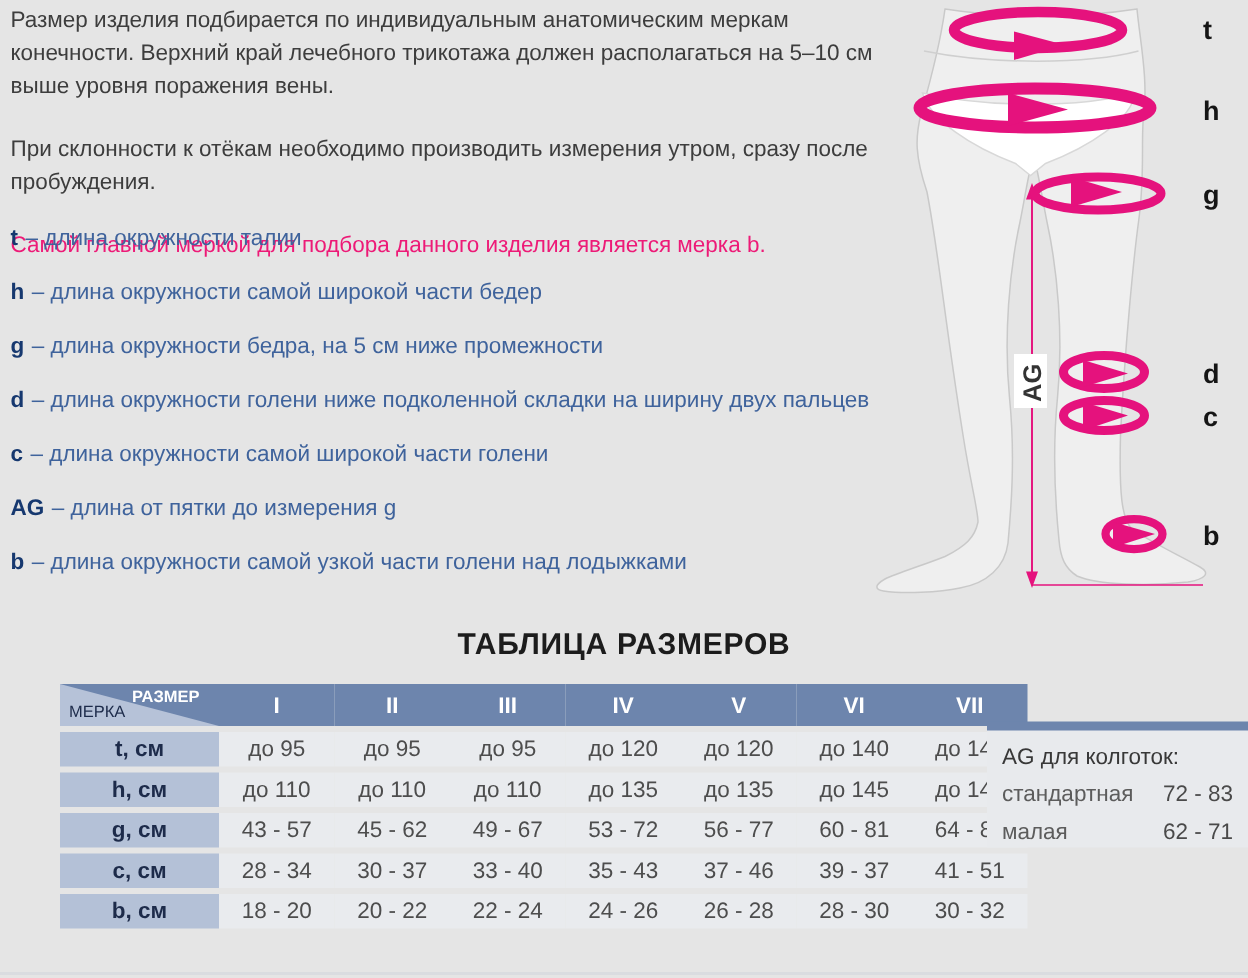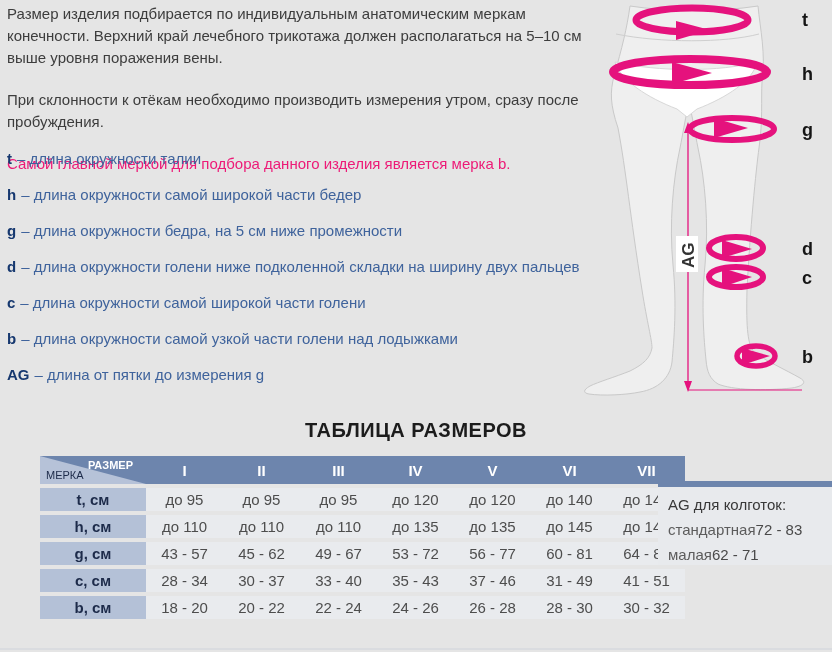--- a/index.html
+++ b/index.html
@@ -43,21 +43,21 @@
   .corner-top{position:absolute;top:3px;right:13px;font-size:11px;font-weight:bold;color:#fff;}
   .corner-bottom{position:absolute;bottom:3px;left:6px;font-size:11px;font-weight:normal;color:#1d2b4a;}
 
   
   #panel-header{position:absolute;left:658px;top:456px;width:186px;height:28px;
        background:#6d85ad;color:#fff;font-size:18px;font-weight:bold;line-height:28px;
        box-sizing:border-box;padding-left:10px;margin-top:25px;}
   #panel-body{position:absolute;left:658px;top:487px;width:174px;height:78px;
        background:#e8eaed;box-sizing:border-box;padding:8px 10px;overflow:hidden;}
   #panel-body .sub{font-size:15px;color:#383838;line-height:19px;margin-bottom:6px;}
-  .panel-row{display:flex;font-size:15px;line-height:19px;margin-bottom:6px;}
+  .panel-row{display:flex;justify-content:space-between;font-size:15px;line-height:19px;margin-bottom:6px;}
   .panel-row .pl{color:#5c5c5c;}
   .panel-row .pv{color:#4a4a4a;}
 
   #bottom-rule{position:absolute;left:0;top:648px;width:832px;height:2px;background:#dadce0;}
 </style>
 </head>
 <body>
 
 <div id="page">
 
@@ -77,24 +77,24 @@
     <div class="def">
       <span class="def-key">g</span><span class="def-text">– длина окружности бедра, на 5 см ниже промежности</span>
     </div>
     <div class="def">
       <span class="def-key">d</span><span class="def-text">– длина окружности голени ниже подколенной складки на ширину двух пальцев</span>
     </div>
     <div class="def">
       <span class="def-key">c</span><span class="def-text">– длина окружности самой широкой части голени</span>
     </div>
     <div class="def">
+      <span class="def-key">AG</span><span class="def-text">– длина от пятки до измерения g</span>
+    </div>
+    <div class="def">
       <span class="def-key">b</span><span class="def-text">– длина окружности самой узкой части голени над лодыжками</span>
-    </div>
-    <div class="def">
-      <span class="def-key">AG</span><span class="def-text">– длина от пятки до измерения g</span>
     </div>
   </div>
 
   <svg id="diagram" viewBox="0 0 272 402">
     <g>
       <path class="body-fill" d="M 70 6
         C 67 28 62 48 54 76 C 50 92 50 104 58 128 C 66 170 70 215 82 290
         C 87 322 92 340 92 348 C 90 358 84 364 70 371 C 55 377 38 382 30 386
         C 23 390 23 393 29 394 C 42 396 66 395 80 392 C 98 389 110 378 112 362
         C 114 340 117 305 113 265 C 109 224 113 180 120 148 C 123 133 125 120 127 112
@@ -210,21 +210,21 @@
       <td class="val">60 - 81</td>
       <td class="val">64 - 85</td>
     </tr>
     <tr>
       <td class="rowlabel">c, см</td>
       <td class="val">28 - 34</td>
       <td class="val">30 - 37</td>
       <td class="val">33 - 40</td>
       <td class="val">35 - 43</td>
       <td class="val">37 - 46</td>
-      <td class="val">31 - 49</td>
+      <td class="val">39 - 37</td>
       <td class="val">41 - 51</td>
     </tr>
     <tr>
       <td class="rowlabel">b, см</td>
       <td class="val">18 - 20</td>
       <td class="val">20 - 22</td>
       <td class="val">22 - 24</td>
       <td class="val">24 - 26</td>
       <td class="val">26 - 28</td>
       <td class="val">28 - 30</td>

